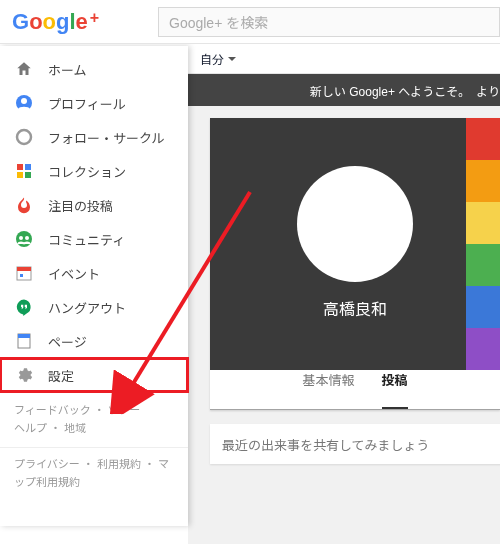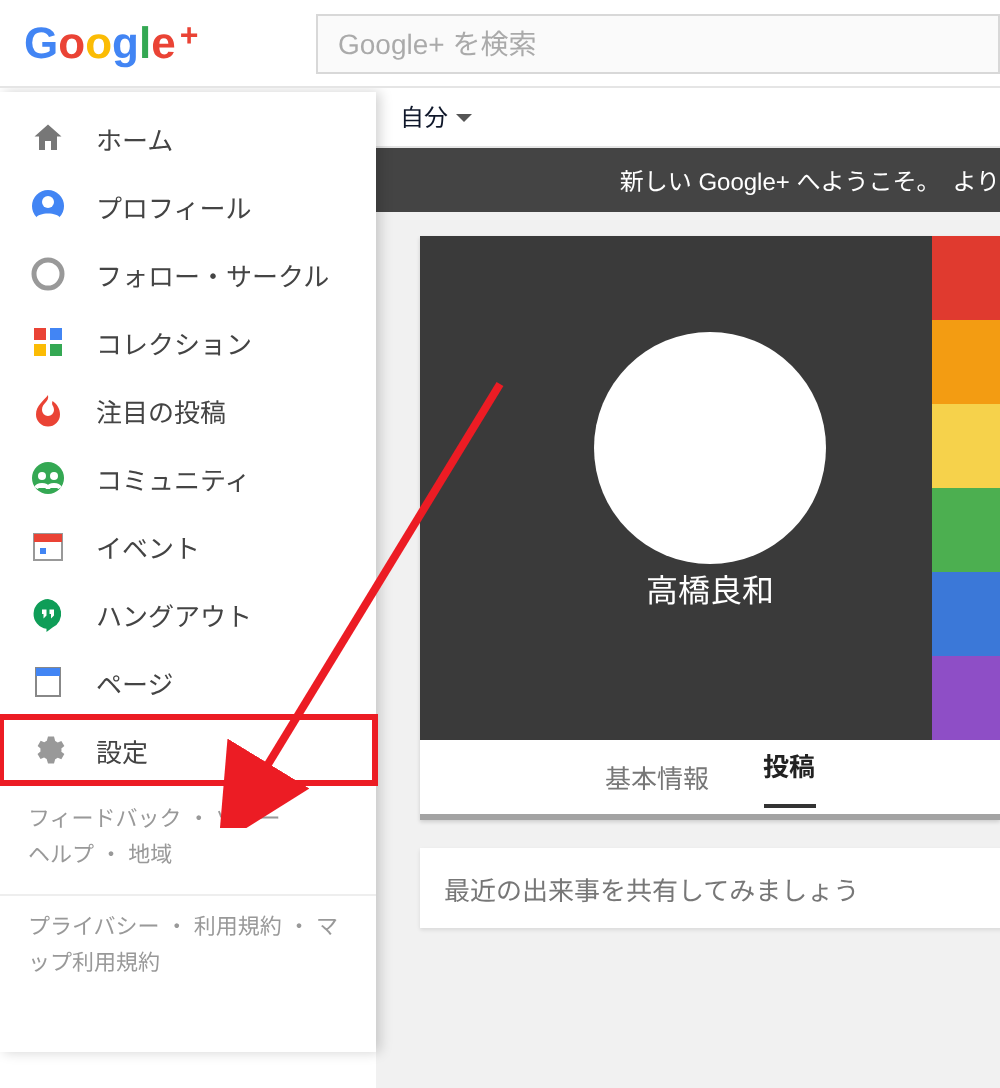--- a/index.html
+++ b/index.html
@@ -160,33 +160,32 @@
     border-radius: 50%;
     background: #fff;
     position: absolute;
     left: 50%; top: 48px;
     transform: translateX(-50%);
   }
   .uname {
     position: absolute;
     width: 100%;
     text-align: center;
-    top: 164px;
+    top: 178px;
     color: #fff;
     font-size: 16px;
   }
   .tabs {
     display: flex;
     justify-content: center;
     gap: 27px;
     height: 40px;
-    align-items: center;
     font-size: 13px;
     color: #777;
-    border-bottom: 3px solid #a3a3a3;
+    border-bottom: 1px solid #a3a3a3;
   }
   .tab.active { color: #222; font-weight: bold; border-bottom: 2px solid #333; padding-bottom: 10px; }
   .share-box {
     margin: 14px 0 0 22px;
     width: 312px;
     background: #fff;
     height: 40px;
     display: flex;
     align-items: center;
     padding-left: 12px;

